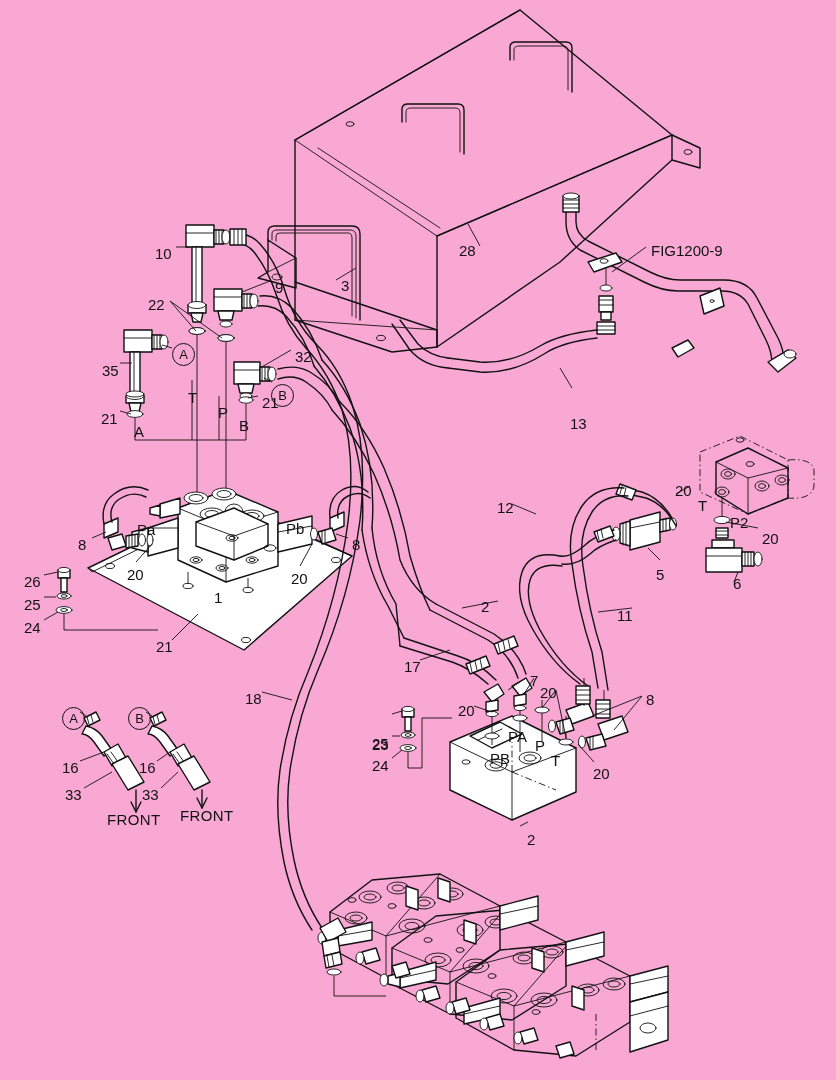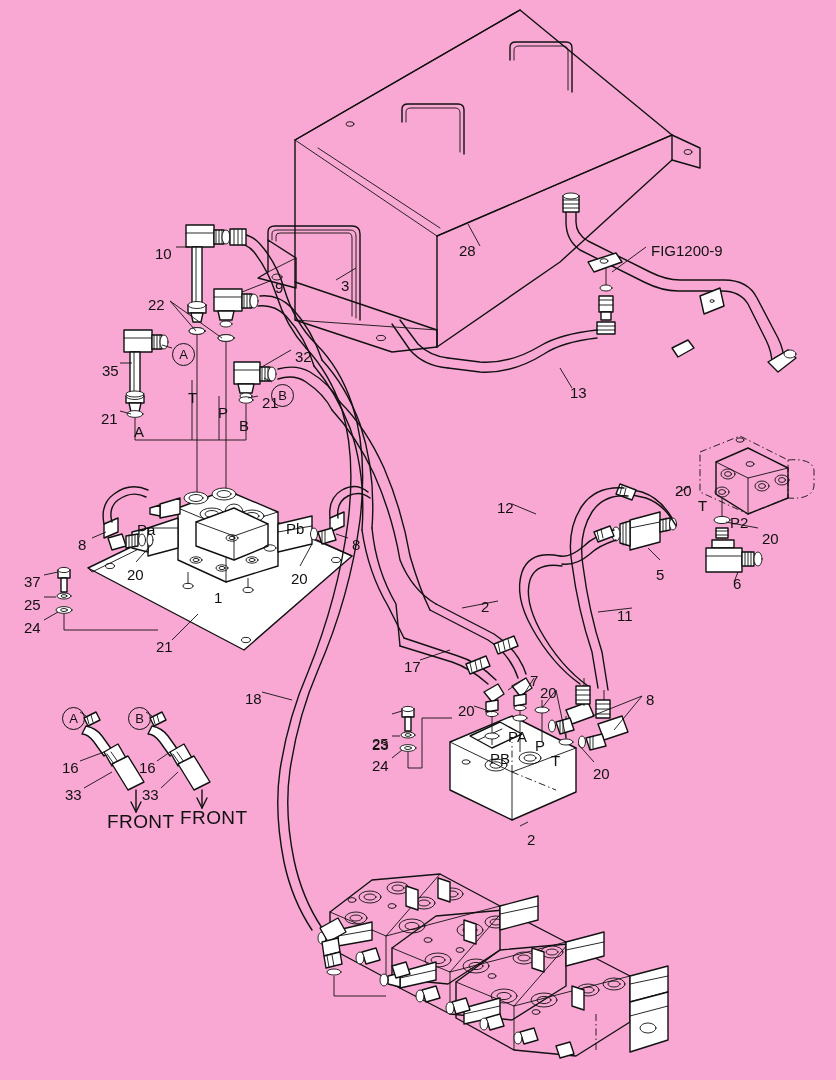--- a/index.html
+++ b/index.html
@@ -15,21 +15,21 @@
   .lbl{
     position:absolute;
     font-family:"Liberation Sans",sans-serif;
     color:#111;
     white-space:nowrap;
     line-height:1;
     user-select:none;
   }
   .n{font-size:15px;}
   .port{font-size:15px;}
-  .front{font-size:19px;letter-spacing:.4px;}
+  .front{font-size:15px;letter-spacing:.4px;}
   .fig{font-size:15px;}
   .circ{
     position:absolute;
     width:21px;height:21px;
     border:1.3px solid #111;
     border-radius:50%;
     font-size:13px;
     display:flex;align-items:center;justify-content:center;
     color:#111;
     background:transparent;
@@ -626,32 +626,32 @@
     <span class="lbl n" style="left:155px;top:246px">10</span>
     <span class="lbl n" style="left:148px;top:297px">22</span>
     <span class="lbl n" style="left:275px;top:280px">9</span>
     <span class="lbl n" style="left:341px;top:278px">3</span>
     <span class="lbl n" style="left:459px;top:243px">28</span>
     <span class="lbl fig" style="left:651px;top:243px">FIG1200-9</span>
     <span class="lbl n" style="left:102px;top:363px">35</span>
     <span class="lbl n" style="left:295px;top:349px">32</span>
     <span class="lbl n" style="left:101px;top:411px">21</span>
     <span class="lbl n" style="left:262px;top:395px">21</span>
-    <span class="lbl n" style="left:570px;top:385px">13</span>
+    <span class="lbl n" style="left:570px;top:416px">13</span>
     <span class="lbl n" style="left:497px;top:500px">12</span>
     <span class="lbl n" style="left:675px;top:483px">20</span>
     <span class="lbl n" style="left:762px;top:531px">20</span>
     <span class="lbl n" style="left:656px;top:567px">5</span>
     <span class="lbl n" style="left:733px;top:576px">6</span>
     <span class="lbl n" style="left:78px;top:537px">8</span>
     <span class="lbl n" style="left:352px;top:537px">8</span>
     <span class="lbl n" style="left:127px;top:567px">20</span>
     <span class="lbl n" style="left:291px;top:571px">20</span>
     <span class="lbl n" style="left:214px;top:590px">1</span>
-    <span class="lbl n" style="left:24px;top:574px">37</span>
+    <span class="lbl n" style="left:24px;top:574px">26</span>
     <span class="lbl n" style="left:24px;top:597px">25</span>
     <span class="lbl n" style="left:24px;top:620px">24</span>
     <span class="lbl n" style="left:156px;top:639px">21</span>
     <span class="lbl n" style="left:481px;top:599px">2</span>
     <span class="lbl n" style="left:617px;top:608px">11</span>
     <span class="lbl n" style="left:404px;top:659px">17</span>
     <span class="lbl n" style="left:245px;top:691px">18</span>
     <span class="lbl n" style="left:530px;top:673px">7</span>
     <span class="lbl n" style="left:458px;top:703px">20</span>
     <span class="lbl n" style="left:540px;top:685px">20</span>

